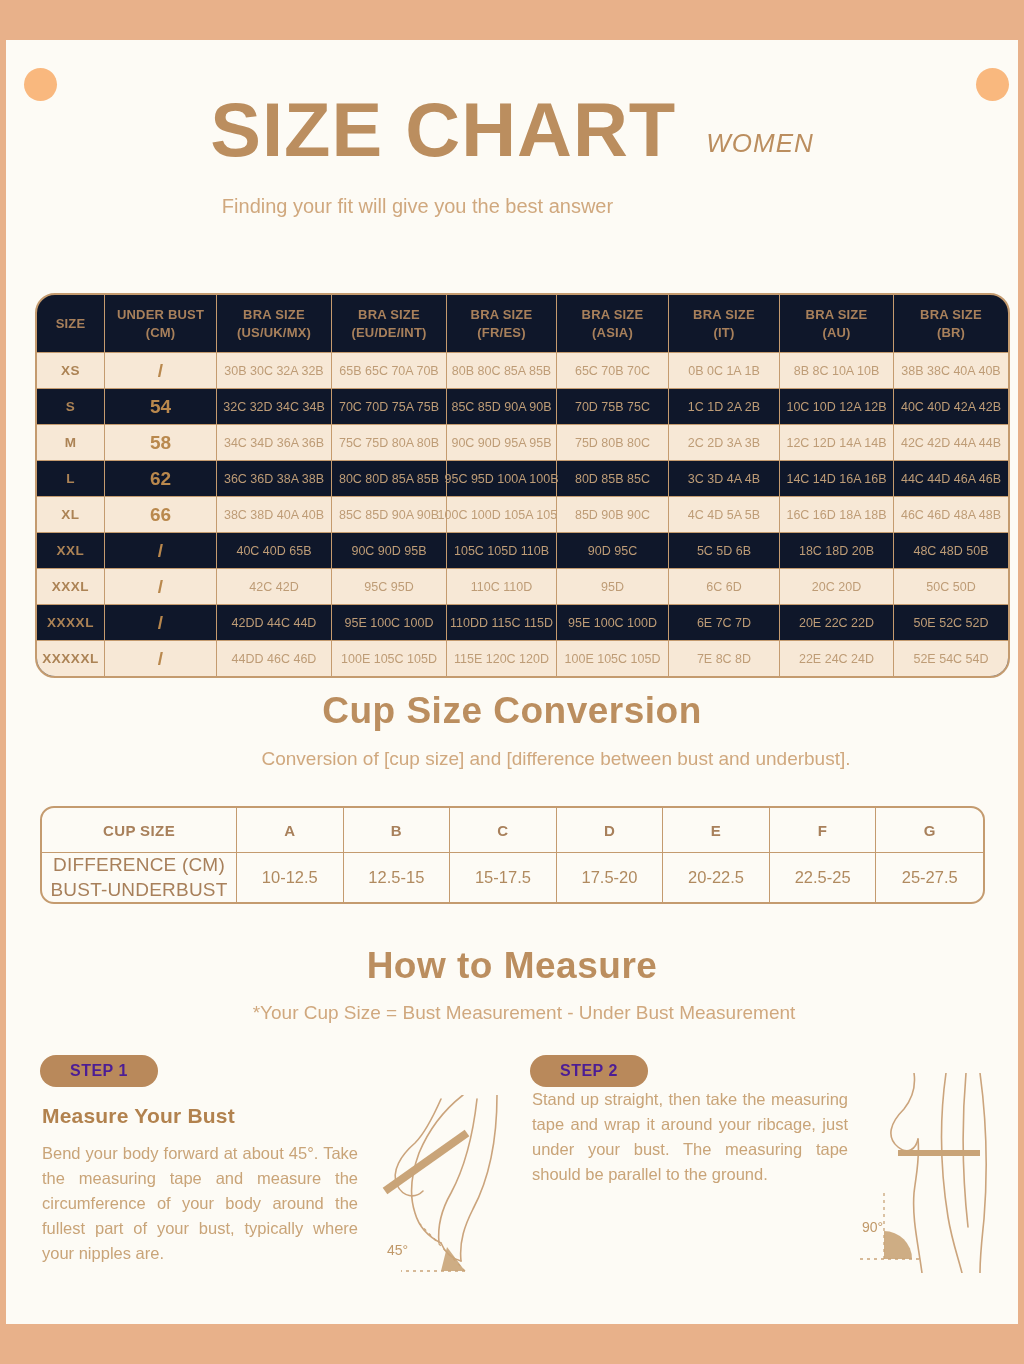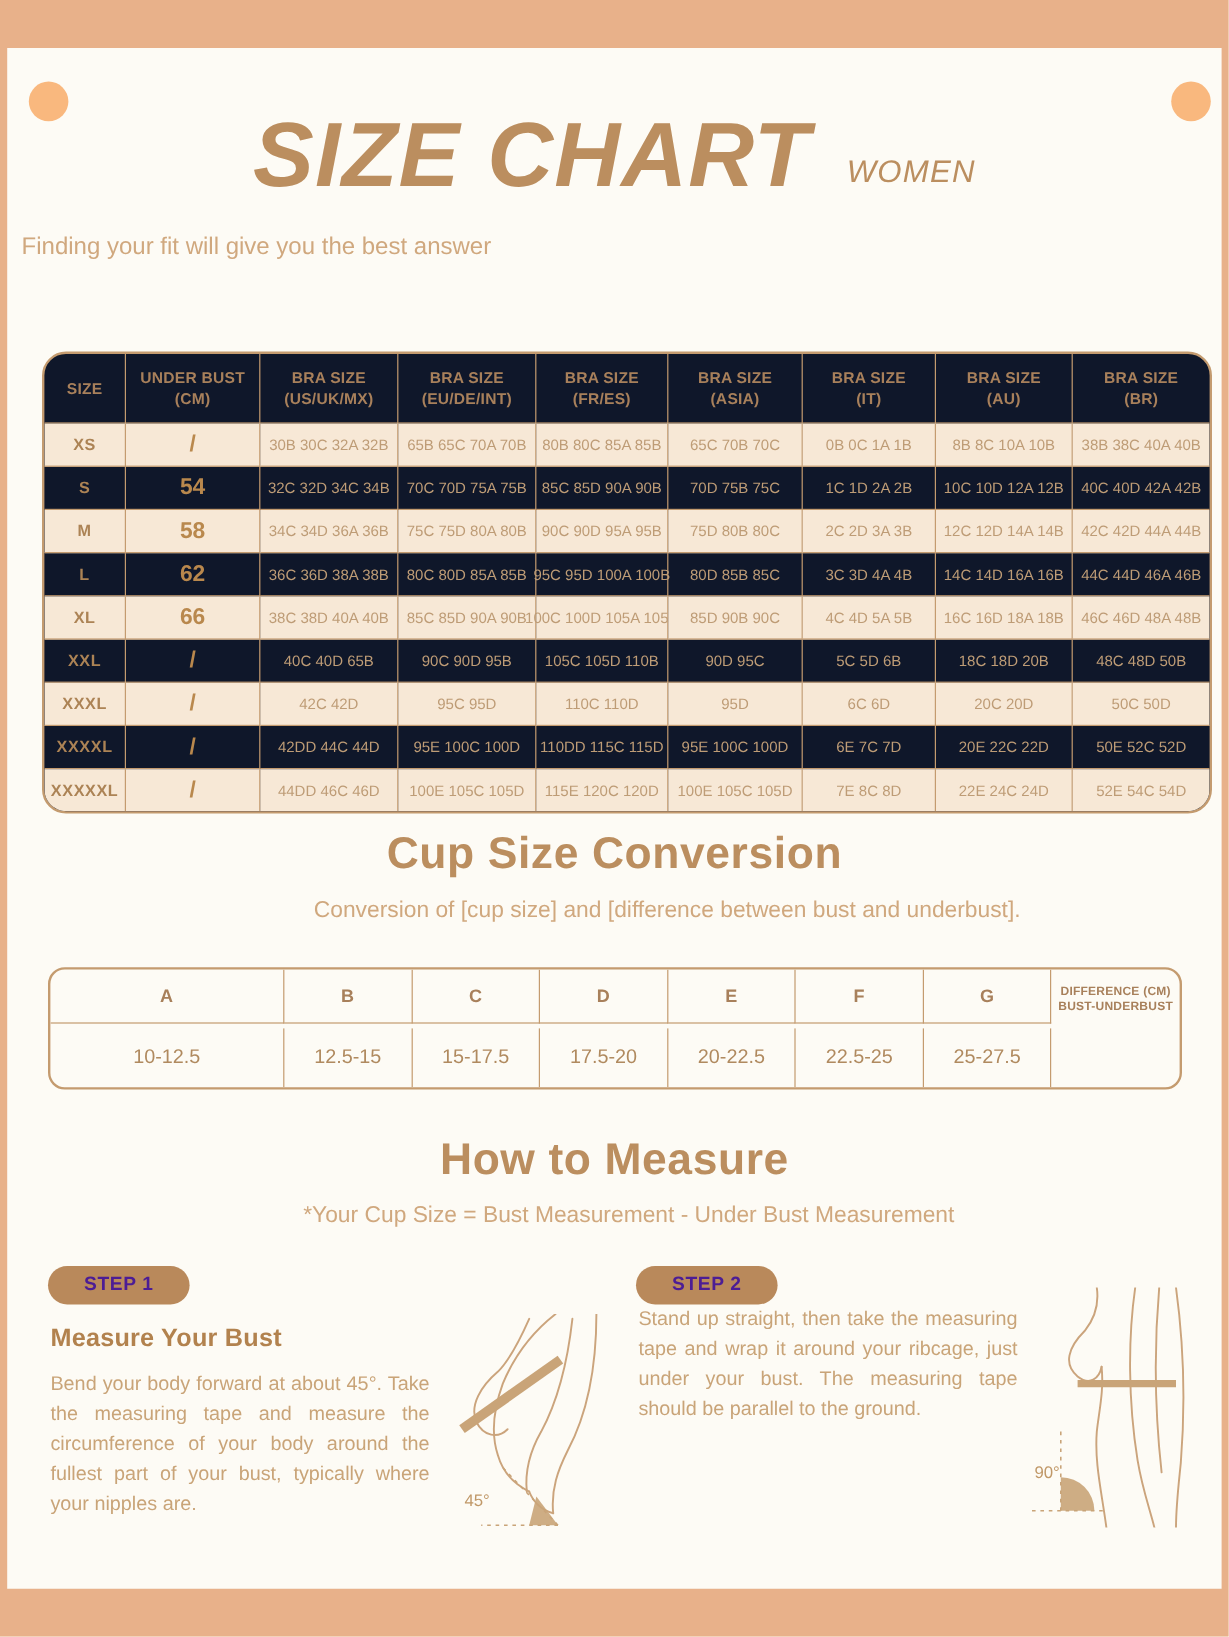--- a/index.html
+++ b/index.html
@@ -29,29 +29,29 @@
   .dot{position:absolute;width:33px;height:33px;border-radius:50%;background:var(--dot);}
   .dot-left{left:18px;top:28px;}
   .dot-right{left:970px;top:28px;}
 
   .title-row{
     position:absolute;left:0;top:52px;width:1012px;
     display:flex;justify-content:center;align-items:center;
   }
   .page-title{
     font-size:76px;font-weight:800;color:var(--brown);
-    letter-spacing:1px;line-height:1;font-style:italic;
+    letter-spacing:1px;line-height:1;
   }
   .title-suffix{
     font-size:26px;font-weight:400;font-style:italic;color:var(--brown);
     margin-left:30px;margin-top:26px;letter-spacing:1px;
   }
   .page-subtitle{
     position:absolute;left:0;top:155px;width:823px;
-    text-align:left;font-size:20px;color:var(--brown-light);margin-left:12px;
+    text-align:center;font-size:20px;color:var(--brown-light);
   }
 
   
   .size-chart-table{
     position:absolute;left:29px;top:253px;width:975px;
     display:grid;
     grid-template-columns:68px 112px 115px 115px 110px 112px 111px 114px minmax(0,1fr);
     border:2px solid var(--line);
     border-radius:20px;
     overflow:hidden;
@@ -93,21 +93,21 @@
     border:2px solid var(--line);border-radius:14px;overflow:hidden;
     box-sizing:border-box;background:transparent;
   }
   .cup-cell{
     display:flex;flex-direction:column;justify-content:center;align-items:center;
     border-right:1px solid var(--line);color:#A8805B;text-align:center;
   }
   .cup-table > :nth-child(8n){border-right:none;}
   .cup-row1{height:44px;border-bottom:1px solid var(--line);font-weight:bold;font-size:15px;letter-spacing:.4px;}
   .cup-row2{height:49px;font-size:16.5px;color:#B08A5F;}
-  .cup-row2.cup-label{font-weight:bold;font-size:10px;line-height:1.3;letter-spacing:.2px;color:#A8805B;}
+  .cup-row2.cup-label{font-weight:normal;font-size:19px;line-height:1.3;letter-spacing:.2px;color:#A8805B;}
 
   .measure-heading{top:905px;}
   .measure-sub{top:962px;padding-left:12px;}
 
   
   .step{position:absolute;top:1015px;width:475px;}
   .step-1{left:34px;}
   .step-2{left:524px;}
   .step-badge{
     display:inline-block;background:var(--badge);color:#4c1d95;
@@ -261,20 +261,21 @@
       <div class="sd-cell bra-val shade lastrow">100E 105C 105D</div>
       <div class="sd-cell bra-val shade lastrow">7E 8C 8D</div>
       <div class="sd-cell bra-val shade lastrow">22E 24C 24D</div>
       <div class="sd-cell bra-val shade lastrow">52E 54C 54D</div>
     </div>
 
   <div class="section-heading cup-heading">Cup Size Conversion</div>
   <div class="section-sub cup-sub">Conversion of [cup size] and [difference between bust and underbust].</div>
 
   <div class="cup-table">
+      <div class="cup-cell cup-row1">CUP SIZE</div>
       <div class="cup-cell cup-row1">A</div>
       <div class="cup-cell cup-row1">B</div>
       <div class="cup-cell cup-row1">C</div>
       <div class="cup-cell cup-row1">D</div>
       <div class="cup-cell cup-row1">E</div>
       <div class="cup-cell cup-row1">F</div>
       <div class="cup-cell cup-row1">G</div>
       <div class="cup-cell cup-row2 cup-label">
         <div>DIFFERENCE (CM)</div>
         <div>BUST-UNDERBUST</div>

